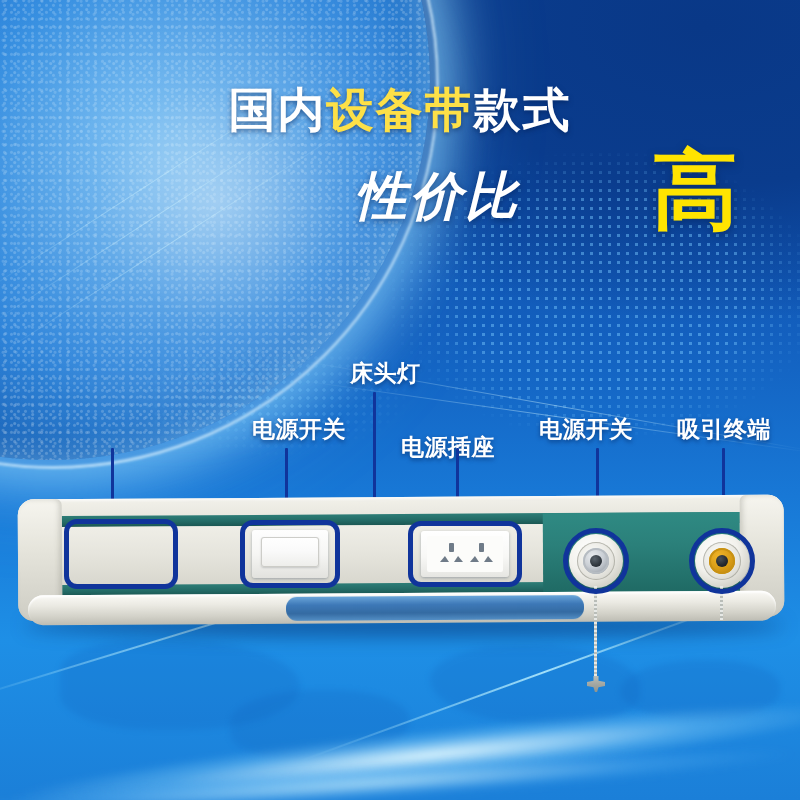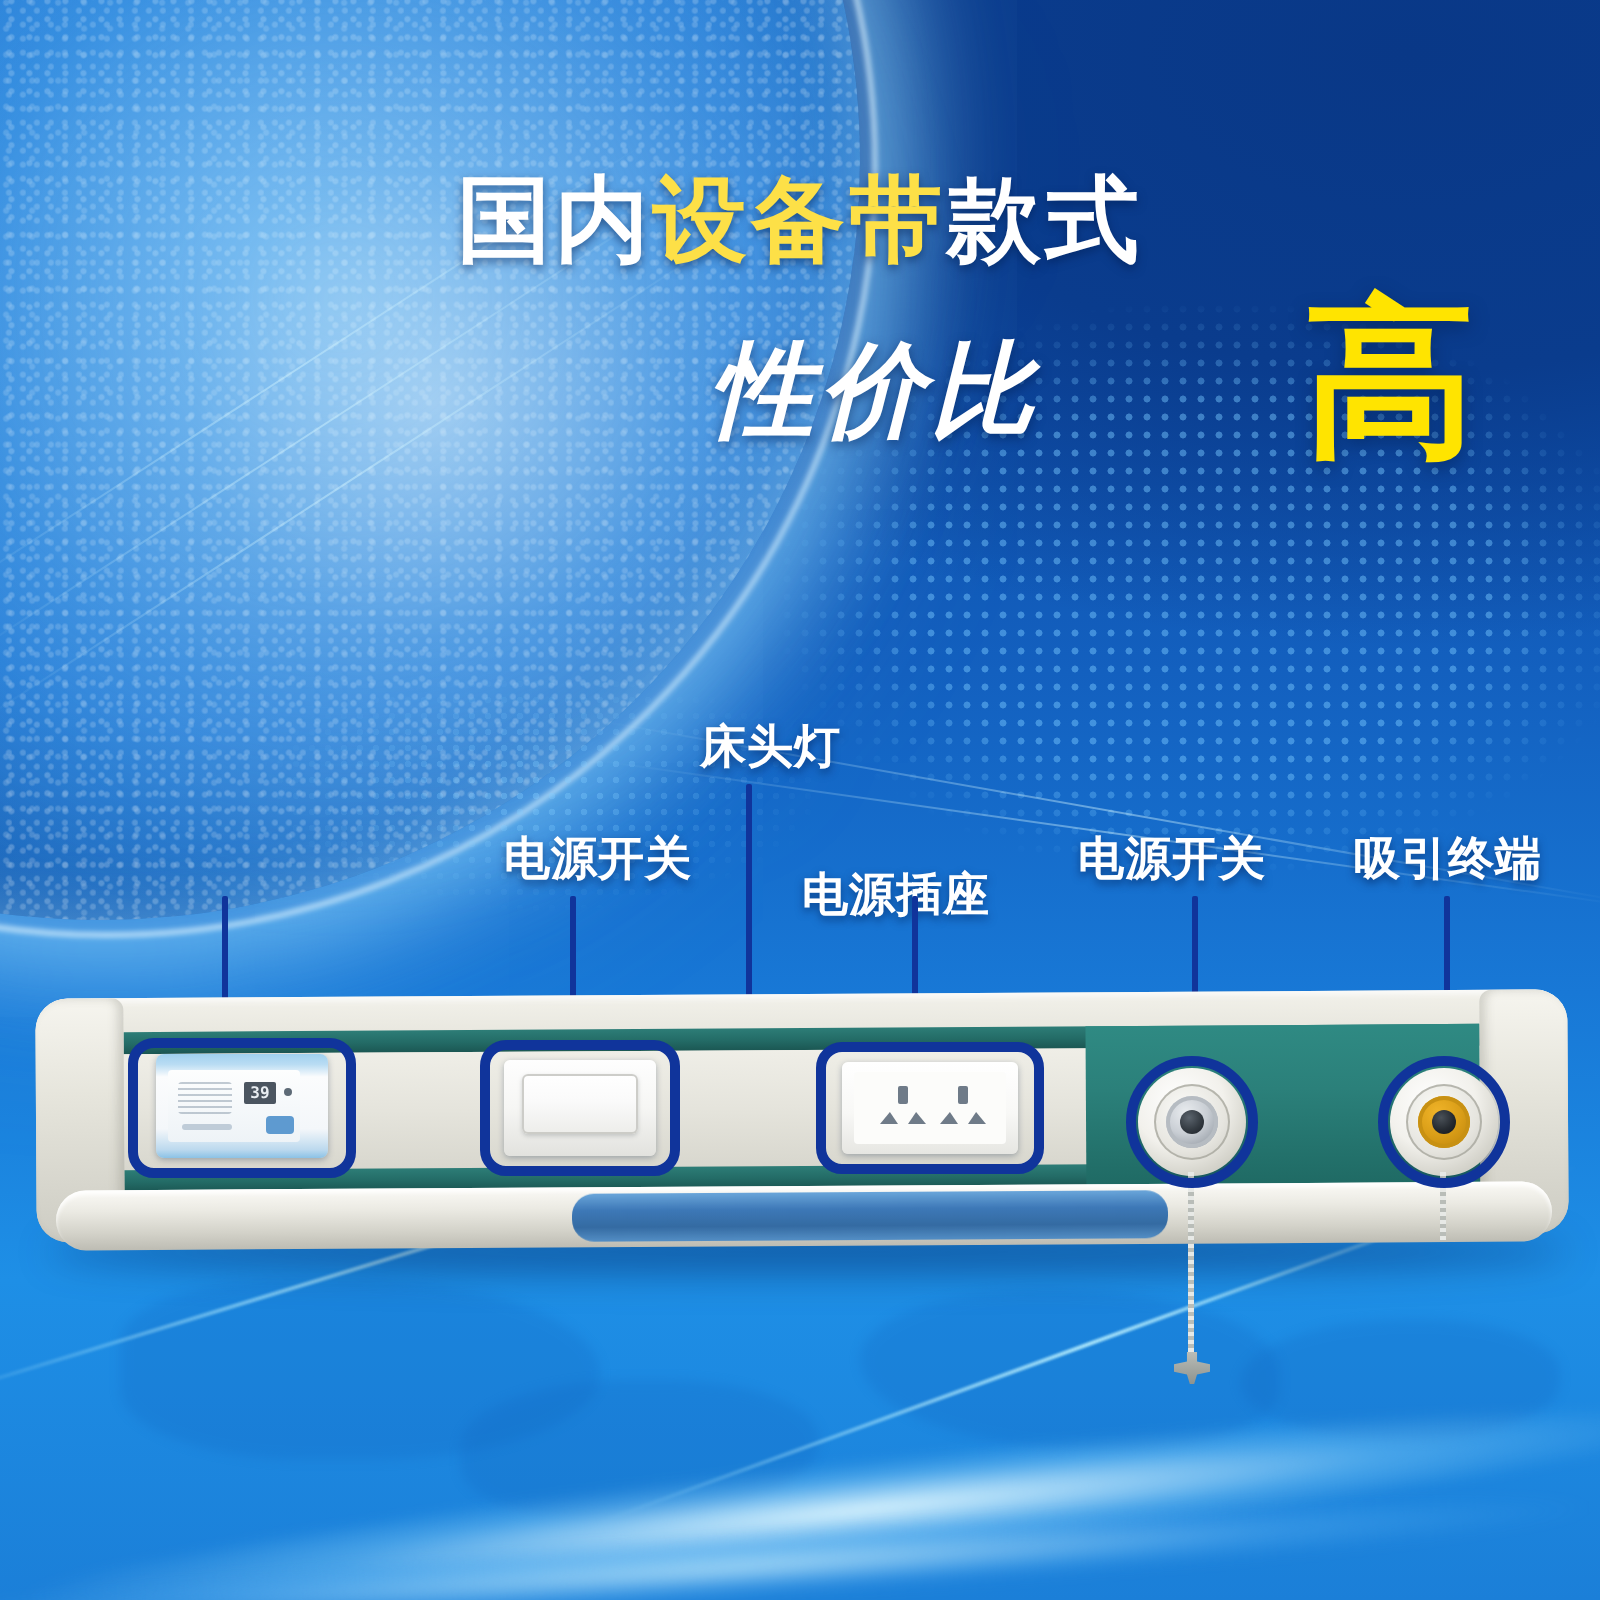--- a/index.html
+++ b/index.html
@@ -284,29 +284,20 @@
       <div class="faceplate"></div>
       <div class="stripe bot"></div>
       <div class="greenfield"></div>
       <div class="cap left"></div>
       <div class="cap right"></div>
     </div>
     <div class="rail"></div>
     <div class="rail-gloss"></div>
   </div>
 
-  <div class="intercom">
-    <div class="ic-screen">
-      <div class="ic-grille"></div>
-      <div class="ic-disp">39</div>
-      <div class="ic-led"></div>
-      <div class="ic-slot"></div>
-      <div class="ic-btn"></div>
-    </div>
-  </div>
 
   <div class="switch">
     <div class="switch-rock"></div>
   </div>
 
   <div class="socket">
     <div class="sk-inner">
       <div class="sk-group a">
         <div class="sk-v"></div>
         <div class="sk-l"></div>

